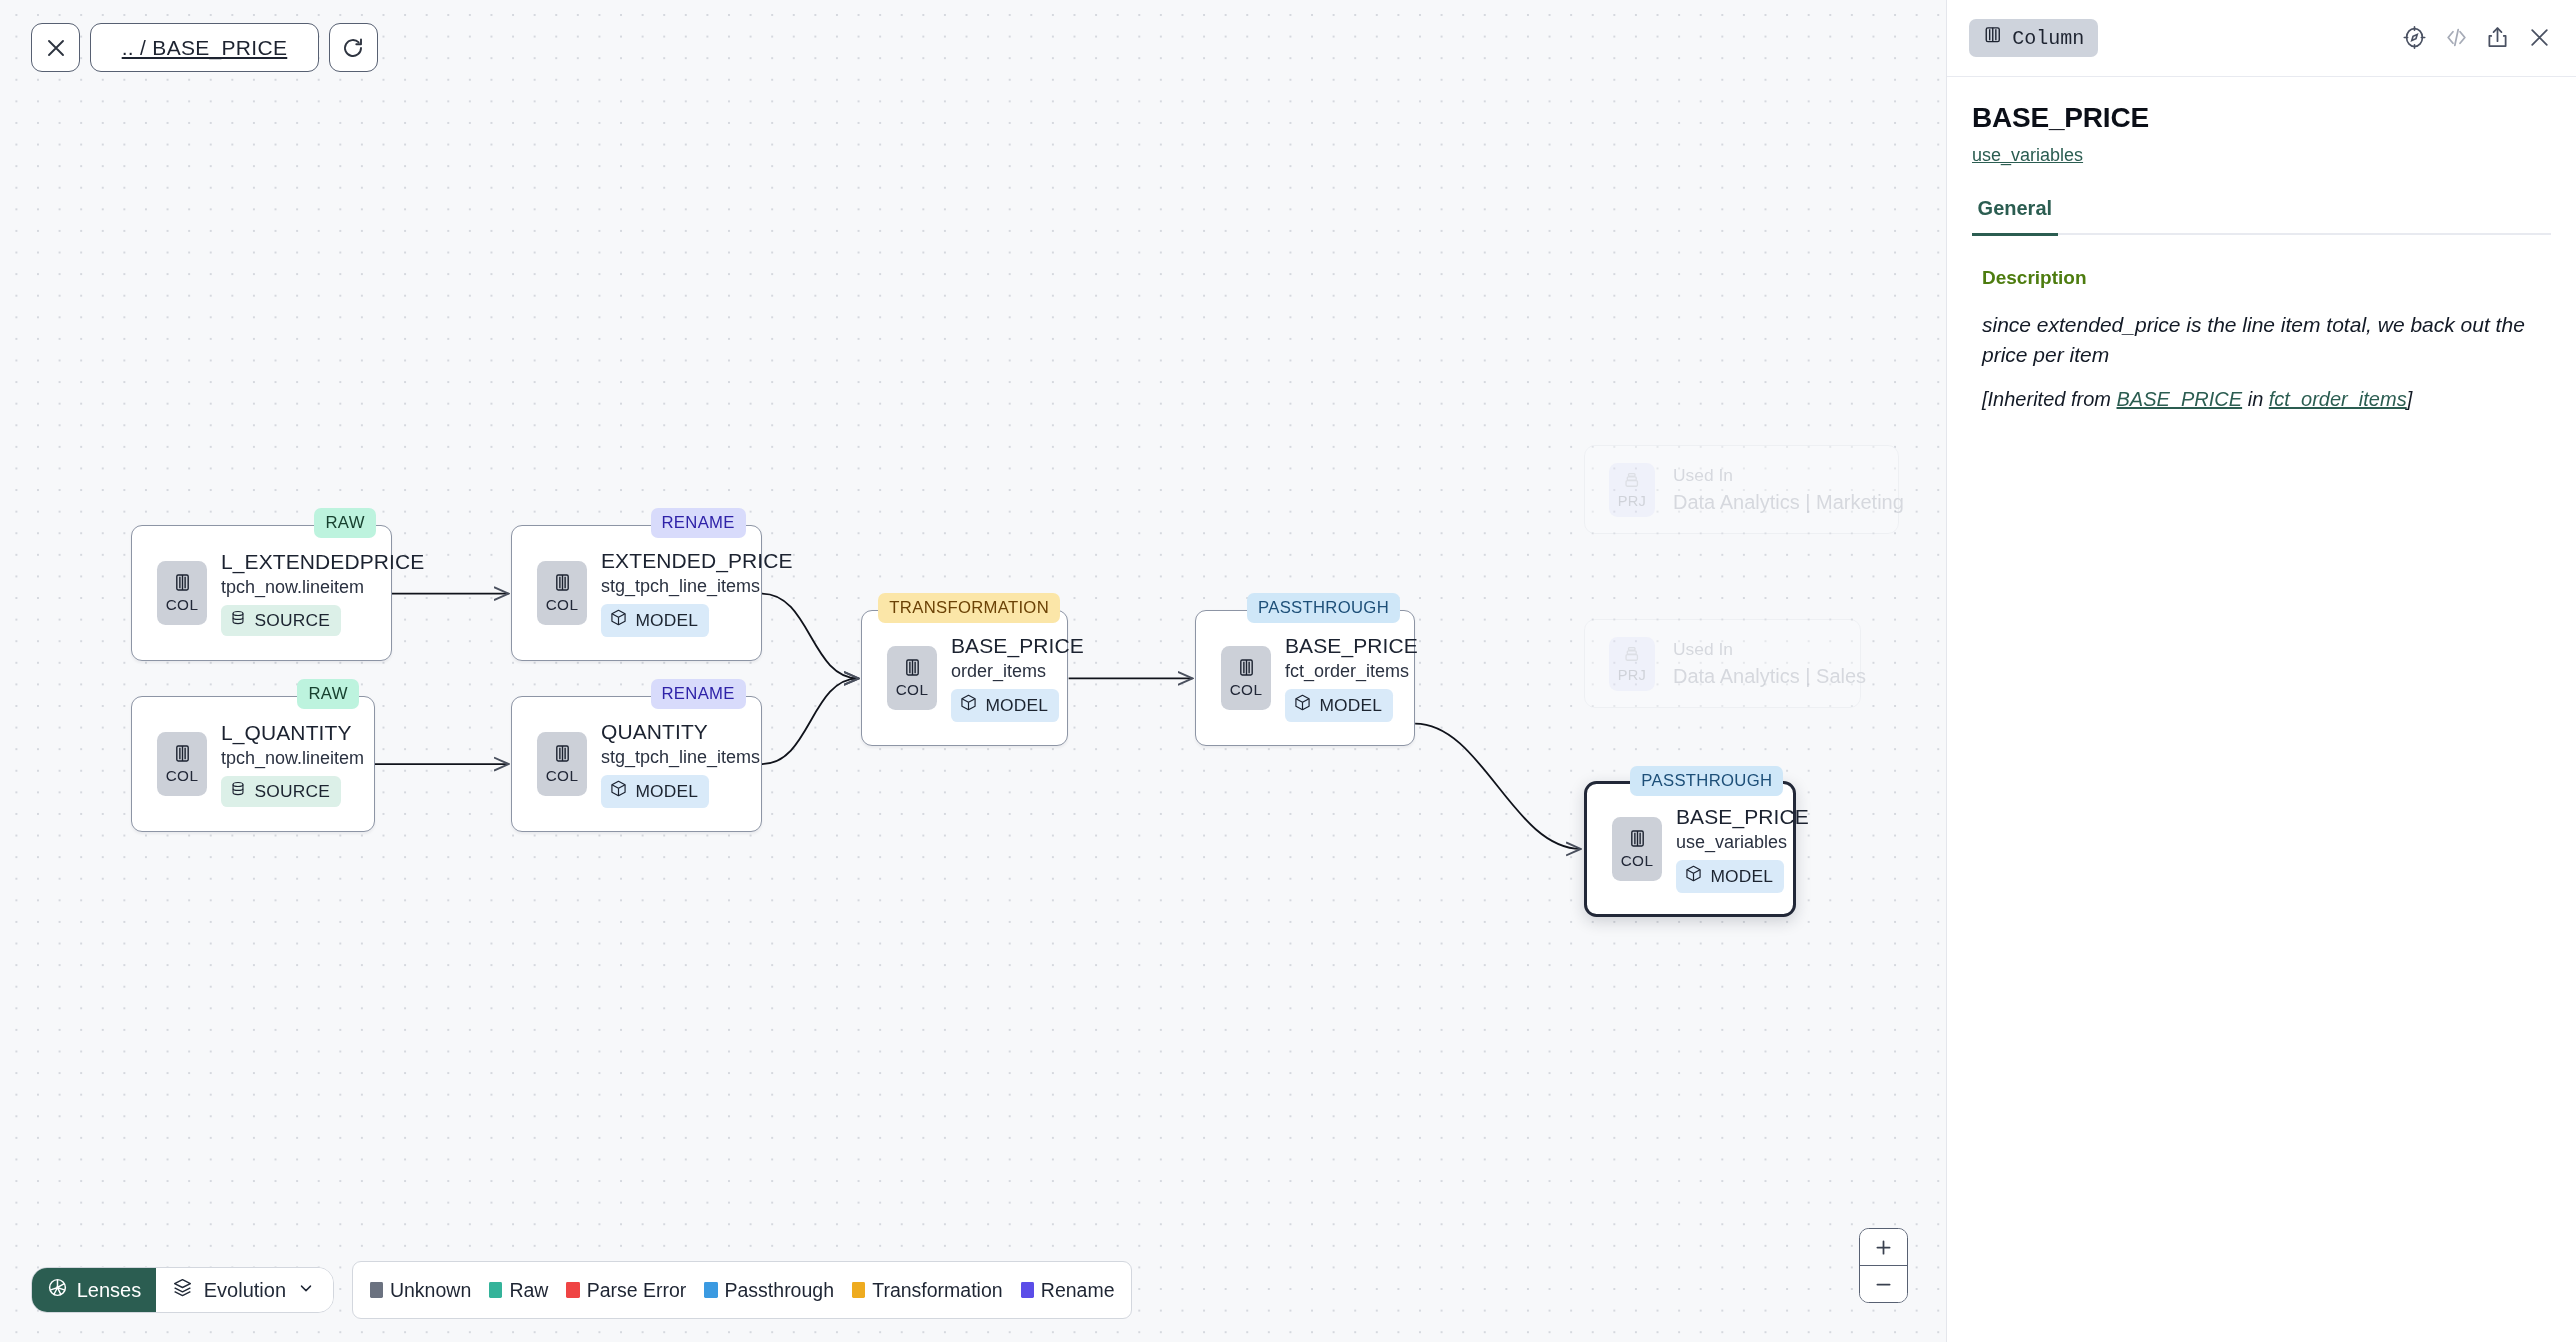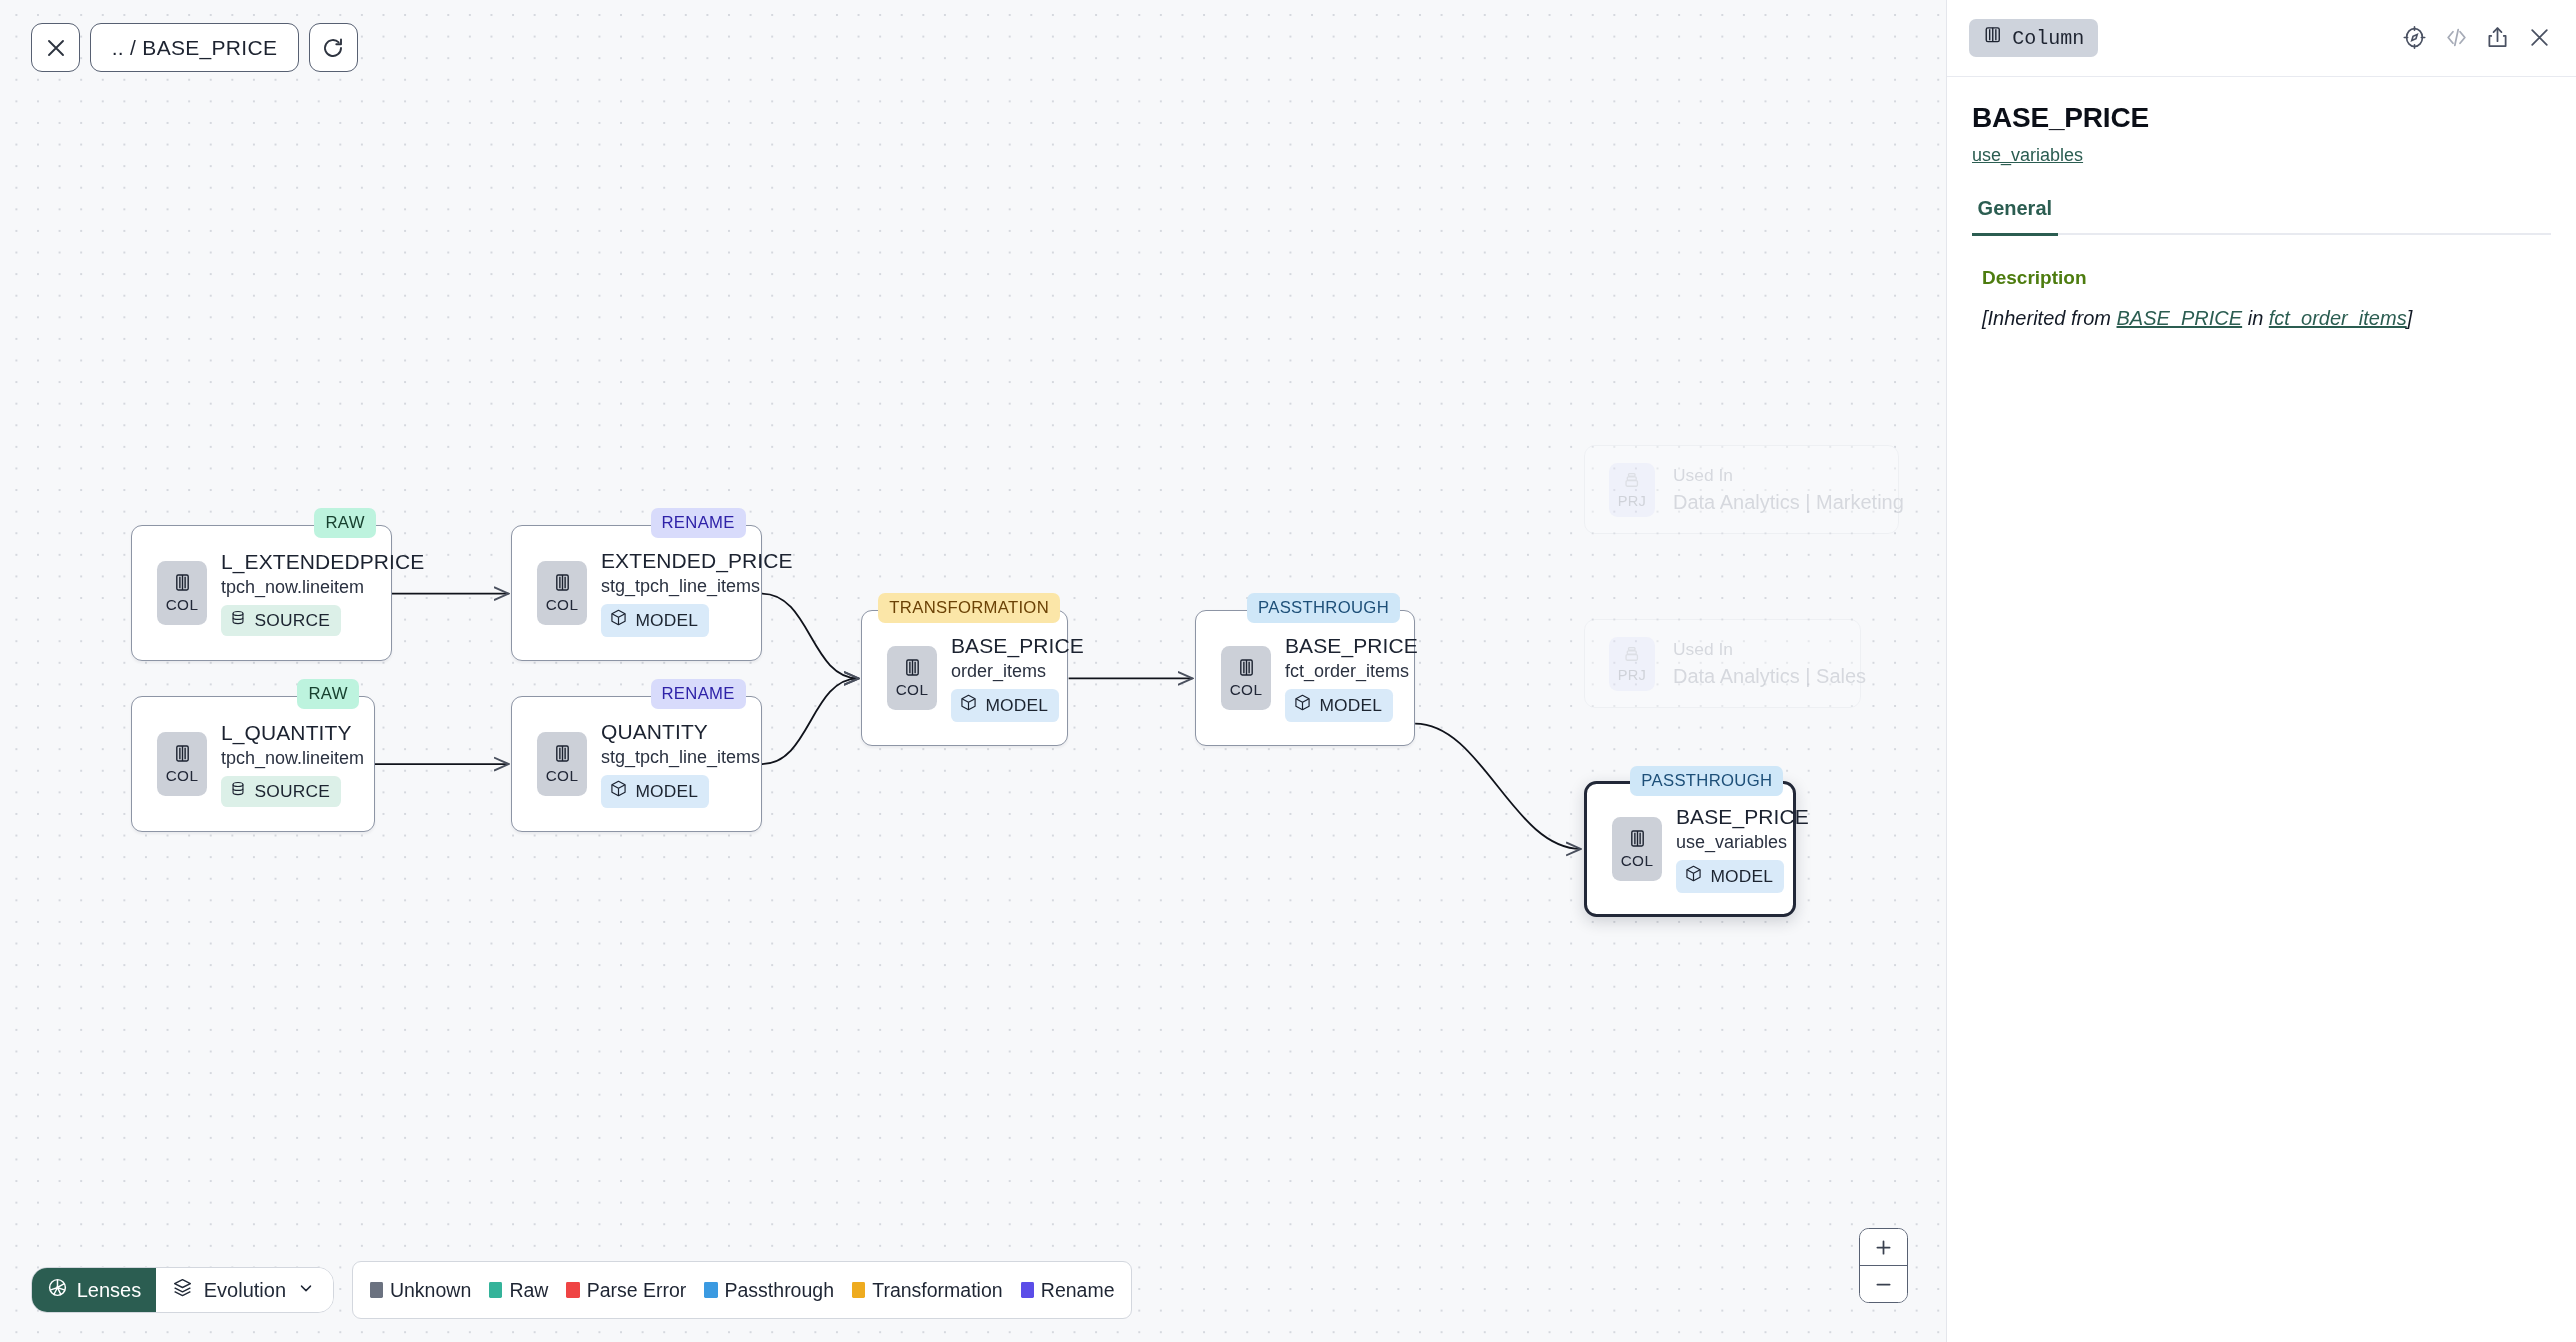--- a/index.html
+++ b/index.html
@@ -23,21 +23,21 @@
   }
 
   
   .tl-controls { position: absolute; left: 31px; top: 23px; display: flex; align-items: center; gap: 9.7px; z-index: 40;}
   .tl-btn {
     height: 49px; min-width: 49px;
     background: #fff; border: 1.5px solid #576072; border-radius: 11px;
     display: flex; align-items: center; justify-content: center;
     color: #2e3440; cursor: pointer;
   }
-  .tl-btn.pill { padding: 0 21px; font-size: 21px; letter-spacing: 0.3px; color: #1d2330; }
+  .tl-btn.pill { padding: 0 31px; font-size: 21px; letter-spacing: 0.3px; color: #1d2330; text-decoration: underline; }
   .tl-btn svg { display: block; }
 
   
   .node {
     position: absolute;
     background: #fff;
     border: 1.4px solid #8d95a5;
     border-radius: 11px;
     box-shadow: 0 1.4px 2.8px rgba(20,25,40,.06);
     z-index: 10;
@@ -534,19 +534,20 @@
       <div class="panel-title">BASE_PRICE</div>
       <a class="panel-link">use_variables</a>
     </div>
 
     <div class="tabs">
       <div class="tab">General</div>
     </div>
 
     <div class="section">
       <div class="section-label">Description</div>
+      <div class="desc-body">since extended_price is the line item total, we back out the price per item</div>
       <div class="desc-inherit">
         <span>[Inherited from </span><a>BASE_PRICE</a><span> in </span><a>fct_order_items</a><span>]</span>
       </div>
     </div>
   </div>
 </div>
 
 
 </body></html>

